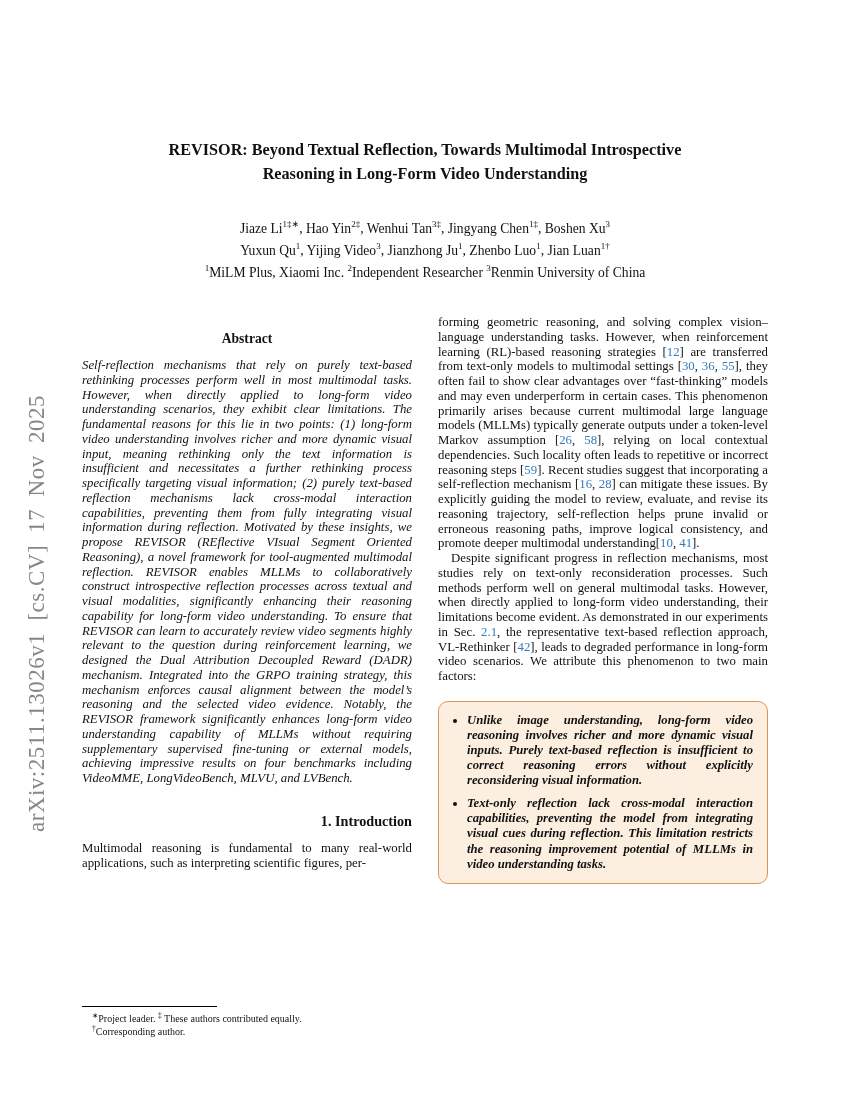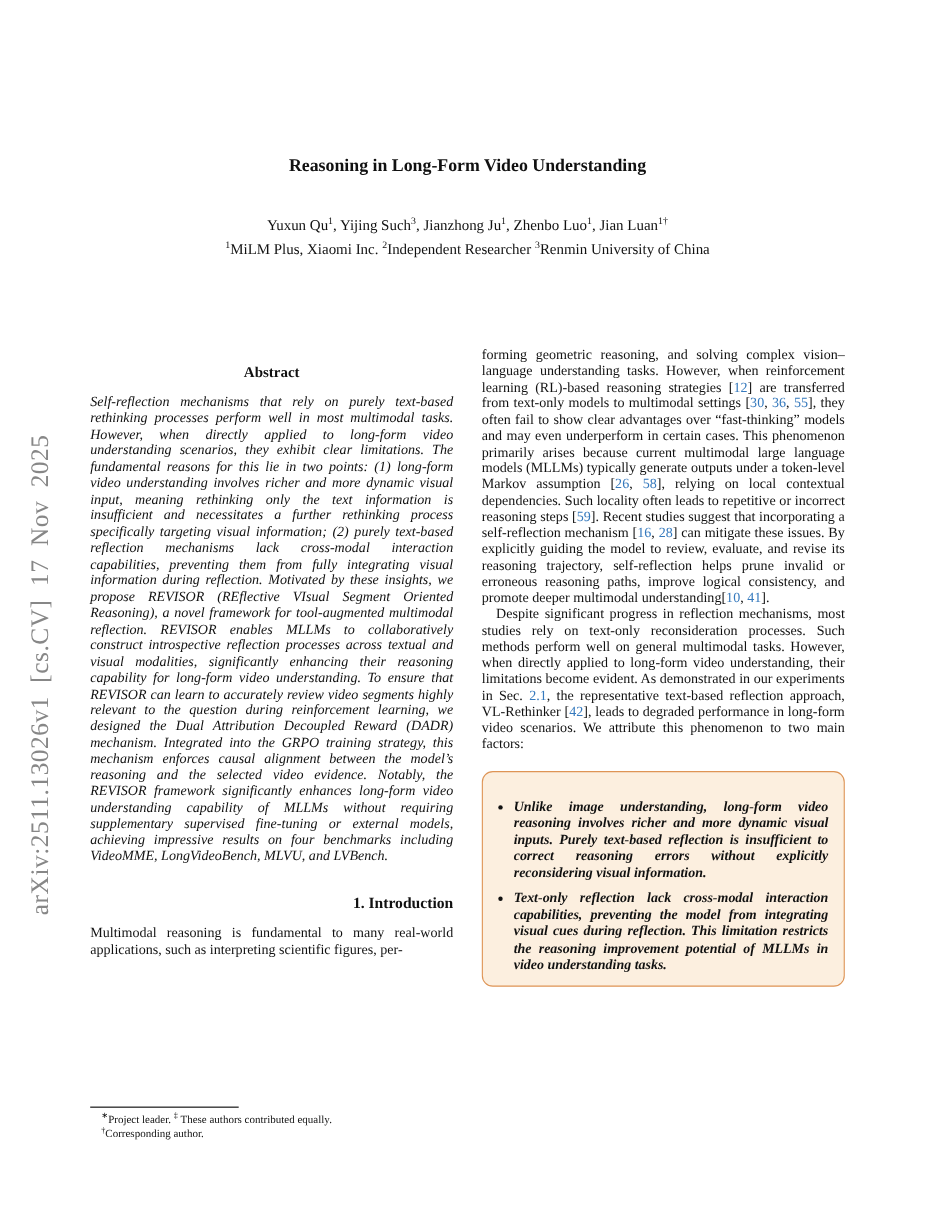--- a/index.html
+++ b/index.html
@@ -30,21 +30,21 @@
   .para + .para{margin-top:0;}
   .indent{text-indent:13px;}
   .seg-cite,.seg-secref{color:var(--cite-color,#3579BD);}
   sup{line-height:0;font-size:9px;}
   
   .callout{
     margin-top:17px;
     background:var(--callout-bg,#fcefdf);
     border:1.5px solid var(--callout-border,#de9455);
     border-radius:10px;
-    padding:24px 14px 11px 8px;
+    padding:11px 14px 11px 8px;
   }
   .callout ul{margin:0;padding:0 0 0 20px;}
   .callout li{
     font-weight:bold;font-style:italic;font-size:12.7px;line-height:15.1px;
     text-align:justify;margin:0;
   }
   .callout li + li{margin-top:8px;}
   .after-box{margin-top:17px;}
   
   .footnotes{position:absolute;left:82px;top:1006px;width:330px;font-size:10px;line-height:13px;text-align:left;}
@@ -53,23 +53,25 @@
   .footnotes sup{font-size:7.5px;}
 </style>
 </head>
 <body>
 
 <div class="page">
 
   <div class="arxiv-stamp">arXiv:2511.13026v1  [cs.CV]  17 Nov 2025</div>
 
   <div class="header">
+    <div class="title-line">REVISOR: Beyond Textual Reflection, Towards Multimodal Introspective</div>
     <div class="title-line">Reasoning in Long-Form Video Understanding</div>
     <div class="authors">
-      <div><span>Yuxun Qu</span><sup>1</sup><span>, Yijing Such</span><sup>3</sup><span>, Jianzhong Ju</span><sup>1</sup><span>, Zhenbo Luo</span><sup>1</sup><span>, Jian Luan</span><sup>1†</sup></div>
+      <div><span>Jiaze Li</span><sup>1‡∗</sup><span>, Hao Yin</span><sup>2‡</sup><span>, Wenhui Tan</span><sup>3‡</sup><span>, Jingyang Chen</span><sup>1‡</sup><span>, Boshen Xu</span><sup>3</sup></div>
+      <div><span>Yuxun Qu</span><sup>1</sup><span>, Yijing Video</span><sup>3</sup><span>, Jianzhong Ju</span><sup>1</sup><span>, Zhenbo Luo</span><sup>1</sup><span>, Jian Luan</span><sup>1†</sup></div>
       <div><sup>1</sup><span>MiLM Plus, Xiaomi Inc. </span><sup>2</sup><span>Independent Researcher </span><sup>3</sup><span>Renmin University of China</span></div>
     </div>
   </div>
 
   <div class="col col-left">
     <div class="abstract-heading">Abstract</div>
     <div class="abstract-text">Self-reflection mechanisms that rely on purely text-based rethinking processes perform well in most multimodal tasks. However, when directly applied to long-form video understanding scenarios, they exhibit clear limitations. The fundamental reasons for this lie in two points: (1) long-form video understanding involves richer and more dynamic visual input, meaning rethinking only the text information is insufficient and necessitates a further rethinking process specifically targeting visual information; (2) purely text-based reflection mechanisms lack cross-modal interaction capabilities, preventing them from fully integrating visual information during reflection. Motivated by these insights, we propose REVISOR (REflective VIsual Segment Oriented Reasoning), a novel framework for tool-augmented multimodal reflection. REVISOR enables MLLMs to collaboratively construct introspective reflection processes across textual and visual modalities, significantly enhancing their reasoning capability for long-form video understanding. To ensure that REVISOR can learn to accurately review video segments highly relevant to the question during reinforcement learning, we designed the Dual Attribution Decoupled Reward (DADR) mechanism. Integrated into the GRPO training strategy, this mechanism enforces causal alignment between the model’s reasoning and the selected video evidence. Notably, the REVISOR framework significantly enhances long-form video understanding capability of MLLMs without requiring supplementary supervised fine-tuning or external models, achieving impressive results on four benchmarks including VideoMME, LongVideoBench, MLVU, and LVBench.</div>
     <div class="section-heading">1. Introduction</div>
     <div class="para">Multimodal reasoning is fundamental to many real-world applications, such as interpreting scientific figures, per-</div>
   </div>

